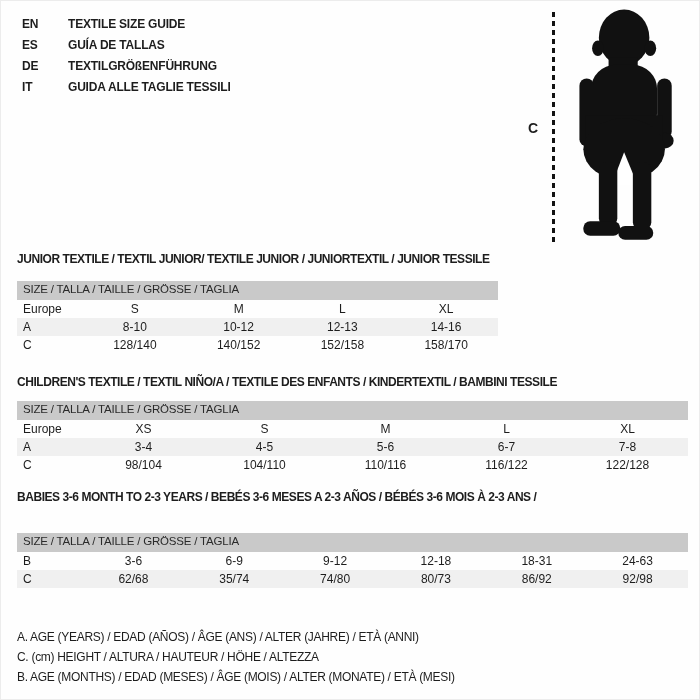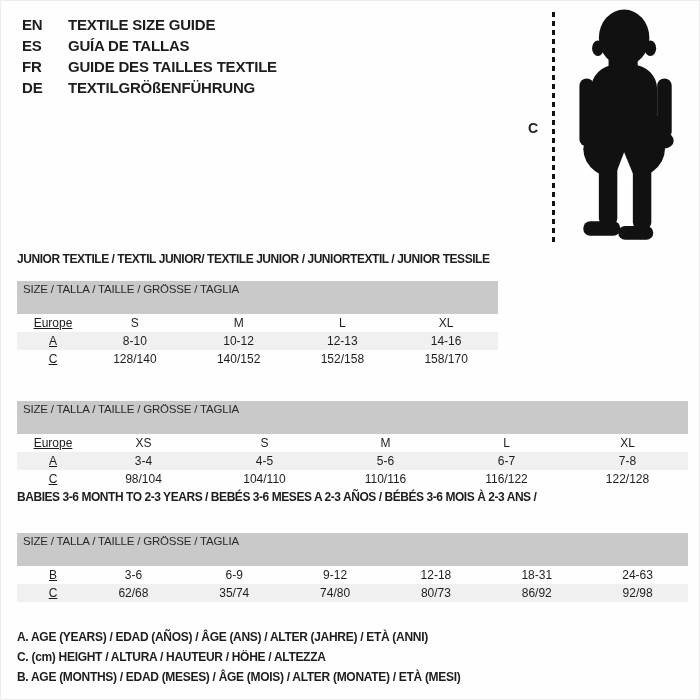--- a/index.html
+++ b/index.html
@@ -3,67 +3,67 @@
 <meta charset="utf-8">
 <style>
   html,body{margin:0;padding:0;background:#fff;}
   #page{
     position:relative;width:700px;height:700px;background:#fefefe;
     font-family:"Liberation Sans", sans-serif;color:#1d1d1d;overflow:hidden;
     box-shadow:inset 0 0 0 1px #ececec;
   }
   
   #langs{position:absolute;left:22px;top:14px;}
-  .lang-row{display:flex;height:21px;line-height:21px;font-weight:bold;font-size:15px;letter-spacing:-0.2px;}
+  .lang-row{display:flex;height:21px;line-height:21px;font-weight:bold;font-size:12px;letter-spacing:-0.2px;}
   .lang-code{width:46px;}
   
   #dash-line{position:absolute;left:552px;top:12px;width:3px;height:234px;
     background:repeating-linear-gradient(to bottom,#121212 0 5px,transparent 5px 9px);}
   #c-label{position:absolute;left:528px;top:120px;font-weight:bold;font-size:14px;}
   #figure{position:absolute;left:560px;top:6px;width:136px;height:244px;}
   
   .heading{position:absolute;left:17px;font-weight:bold;font-size:12px;letter-spacing:-0.45px;line-height:16px;white-space:nowrap;}
   #h1{top:251px;}
   #h2{top:374px;}
   #h3{top:489px;white-space:normal;width:580px;}
   
   .table{position:absolute;left:17px;font-size:12px;}
   .t-narrow{width:481px;}
   .t-wide{width:671px;}
   #t1{top:281px;} #t2{top:401px;} #t3{top:533px;}
-  .thead{height:33px;line-height:17px;background:#c9c9c9;padding-left:6px;font-size:11.5px;letter-spacing:-0.2px;color:#2a2a2a;}
+  .thead{height:19px;line-height:17px;background:#c9c9c9;padding-left:6px;font-size:11.5px;letter-spacing:-0.2px;color:#2a2a2a;}
   .trow{display:flex;height:18px;line-height:18px;}
   .trow.shaded{background:#f0f0f0;}
-  .tlabel{width:60px;padding-left:6px;text-align:center;text-decoration:underline;}
+  .tlabel{width:60px;padding-left:6px;text-align:left;}
   .tcell{flex:1;text-align:center;}
   
   #footnotes{position:absolute;left:17px;top:627px;}
-  .foot{height:20px;line-height:20px;font-weight:bold;font-size:12px;letter-spacing:-0.3px;white-space:nowrap;}
+  .foot{height:20px;line-height:20px;font-weight:normal;font-size:12px;letter-spacing:-0.3px;white-space:nowrap;}
 </style>
 </head>
 <body>
 
 <div id="page">
 
   <div id="langs">
     <div class="lang-row">
       <span class="lang-code">EN</span>
       <span class="lang-label">TEXTILE SIZE GUIDE</span>
     </div>
     <div class="lang-row">
       <span class="lang-code">ES</span>
       <span class="lang-label">GUÍA DE TALLAS</span>
     </div>
     <div class="lang-row">
-      <span class="lang-code">FR</span>
-      <span class="lang-label">GUIDE DES TAILLES TEXTILE</span>
+      <span class="lang-code">DE</span>
+      <span class="lang-label">TEXTILGRÖßENFÜHRUNG</span>
     </div>
     <div class="lang-row">
-      <span class="lang-code">DE</span>
-      <span class="lang-label">TEXTILGRÖßENFÜHRUNG</span>
+      <span class="lang-code">IT</span>
+      <span class="lang-label">GUIDA ALLE TAGLIE TESSILI</span>
     </div>
   </div>
 
   <div id="c-label">C</div>
   <div id="dash-line"></div>
   <div id="figure">
     <svg width="136" height="244" viewBox="0 0 140 250" xmlns="http://www.w3.org/2000/svg">
       <g fill="#111111">
 
         <ellipse cx="66" cy="32" rx="26" ry="29"></ellipse>
@@ -113,20 +113,21 @@
     </div>
     <div class="trow">
       <div class="tlabel">C</div>
       <div class="tcell">128/140</div>
       <div class="tcell">140/152</div>
       <div class="tcell">152/158</div>
       <div class="tcell">158/170</div>
     </div>
   </div>
 
+  <div id="h2" class="heading">CHILDREN'S TEXTILE / TEXTIL NIÑO/A / TEXTILE DES ENFANTS / KINDERTEXTIL / BAMBINI TESSILE</div>
   <div id="t2" class="table t-wide">
     <div class="thead">SIZE / TALLA / TAILLE / GRÖSSE / TAGLIA</div>
     <div class="trow">
       <div class="tlabel">Europe</div>
       <div class="tcell">XS</div>
       <div class="tcell">S</div>
       <div class="tcell">M</div>
       <div class="tcell">L</div>
       <div class="tcell">XL</div>
     </div>

